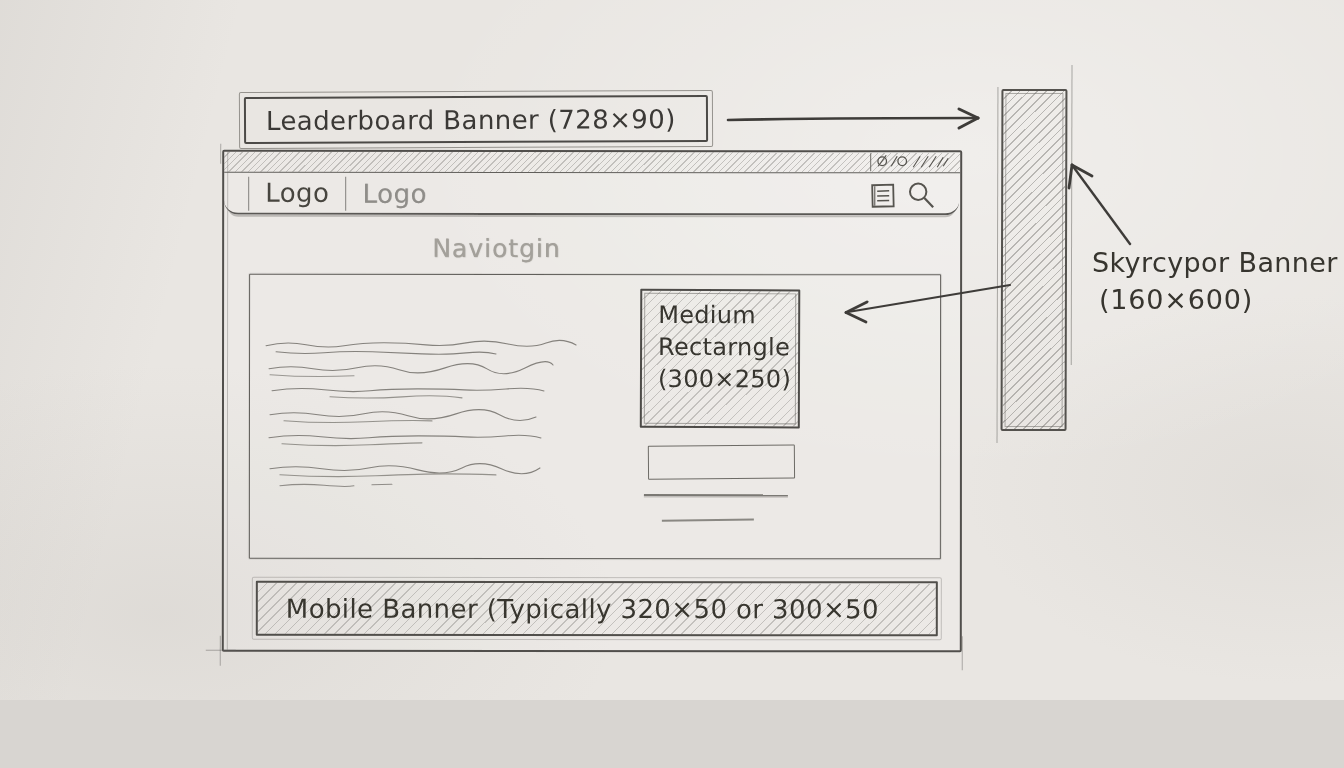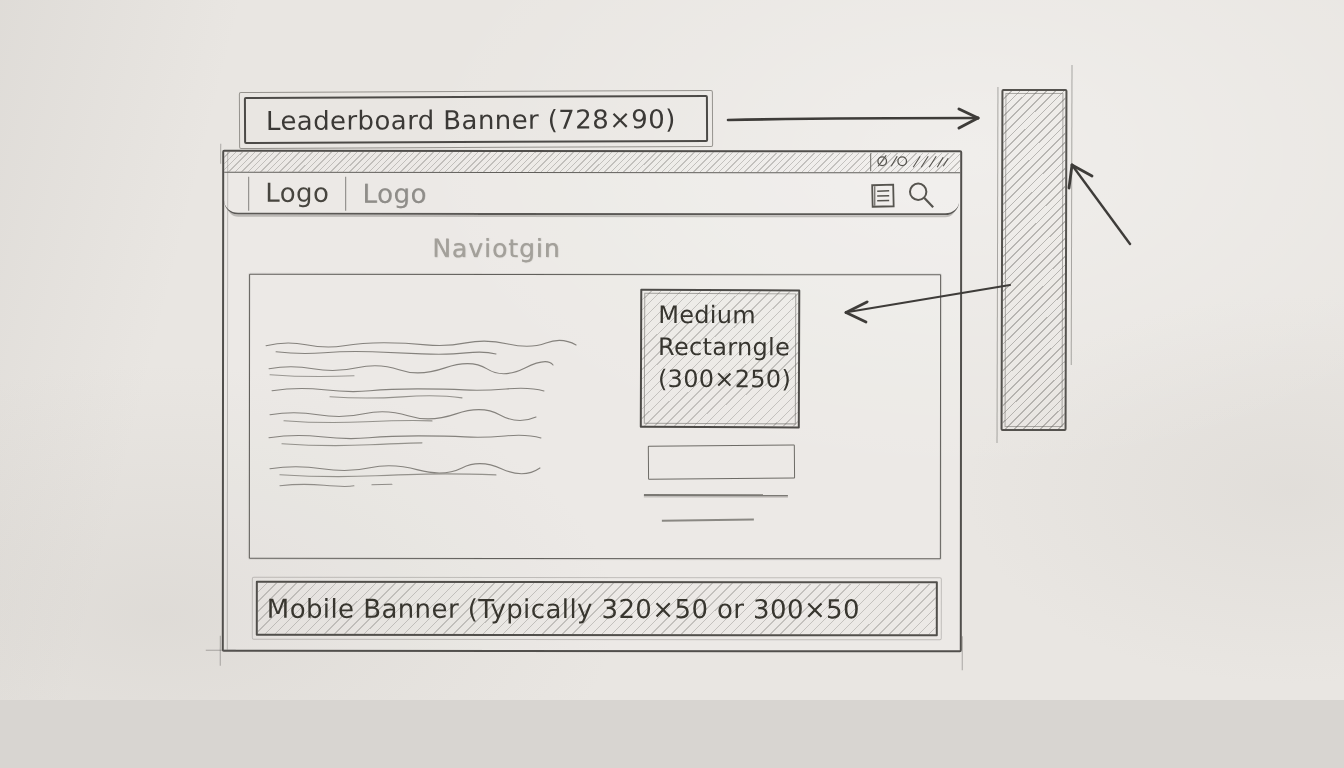--- a/index.html
+++ b/index.html
@@ -116,21 +116,21 @@
     background:#7b7974; box-shadow:0 1.5px 0 rgba(123,121,116,.35);
   }
   .hline-2 {
     position:absolute; left:412px; top:244px; width:92px; height:1.5px;
     background:#8a8883; transform: rotate(-0.8deg);
   }
 
   .mobile-banner {
     position:absolute; left:32px; top:429px; width:682px; height:55px;
     border:2px solid #514f4b; border-radius:1px;
-    display:flex; align-items:center; padding-left:9px;
+    display:flex; align-items:center; padding-left:28px;
     font-size:26px; color:#38362f; letter-spacing:.4px;
   }
   .mobile-banner .outer-line {
     position:absolute; inset:-6px; border:1px solid rgba(112,110,106,.35); border-radius:2px;
     pointer-events:none;
   }
   .mobile-banner .mb-label { position:relative; z-index:2; }
 
   
   .skyscraper {
@@ -182,20 +182,22 @@
     <div class="overshoot ov-sky-right"></div>
   </div>
 
   <svg class="arrow-svg" style="left:1054px; top:152px;" width="86" height="98">
     <path d="M76,92 L18,13" stroke-width="2.4"></path>
     <path d="M18,13 L15,36" stroke-width="2.8"></path>
     <path d="M18,13 L38,24" stroke-width="2.8"></path>
   </svg>
 
   <div class="sky-label">
+    <div class="l1">Skyrcypor Banner</div>
+    <div class="l2">(160×600)</div>
   </div>
 
   <div class="browser">
     <div class="inner-left-line"></div>
     <div class="tick tick-bl-h"></div>
     <div class="tick tick-bl-v"></div>
     <div class="tick tick-br-v"></div>
     <div class="tick tick-tl-v"></div>
 
     <div class="titlebar hatch-fine">

